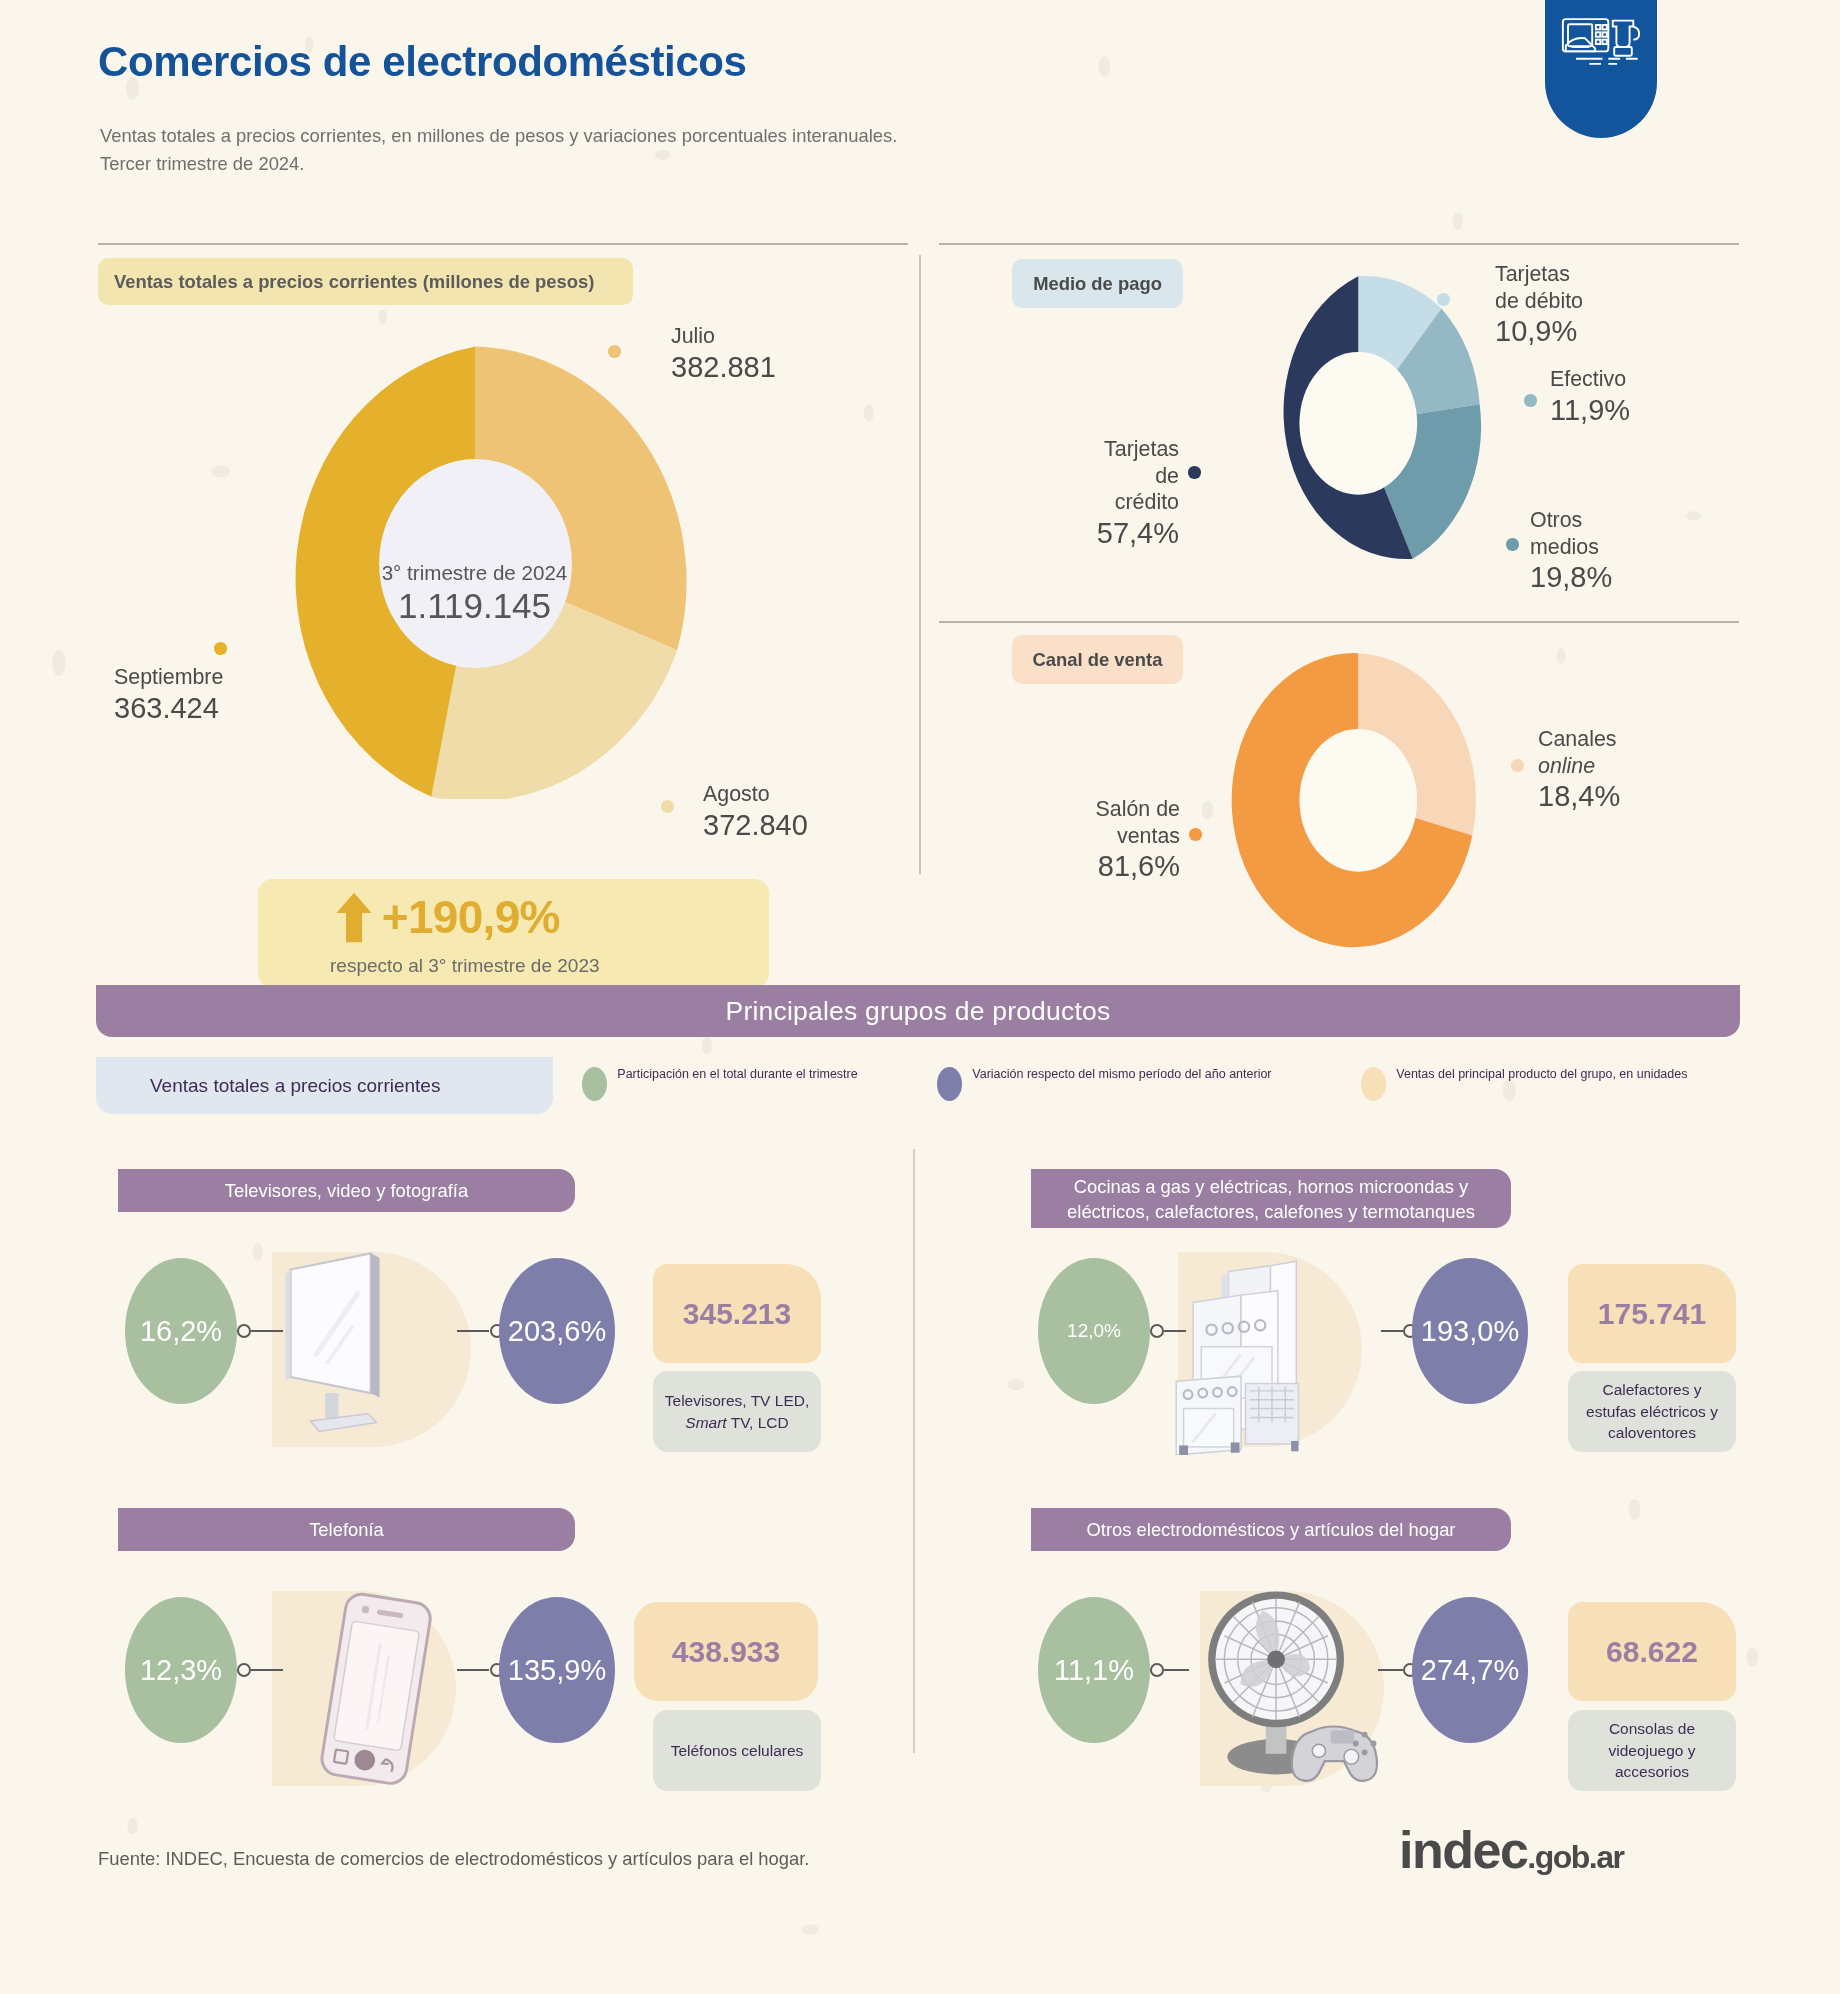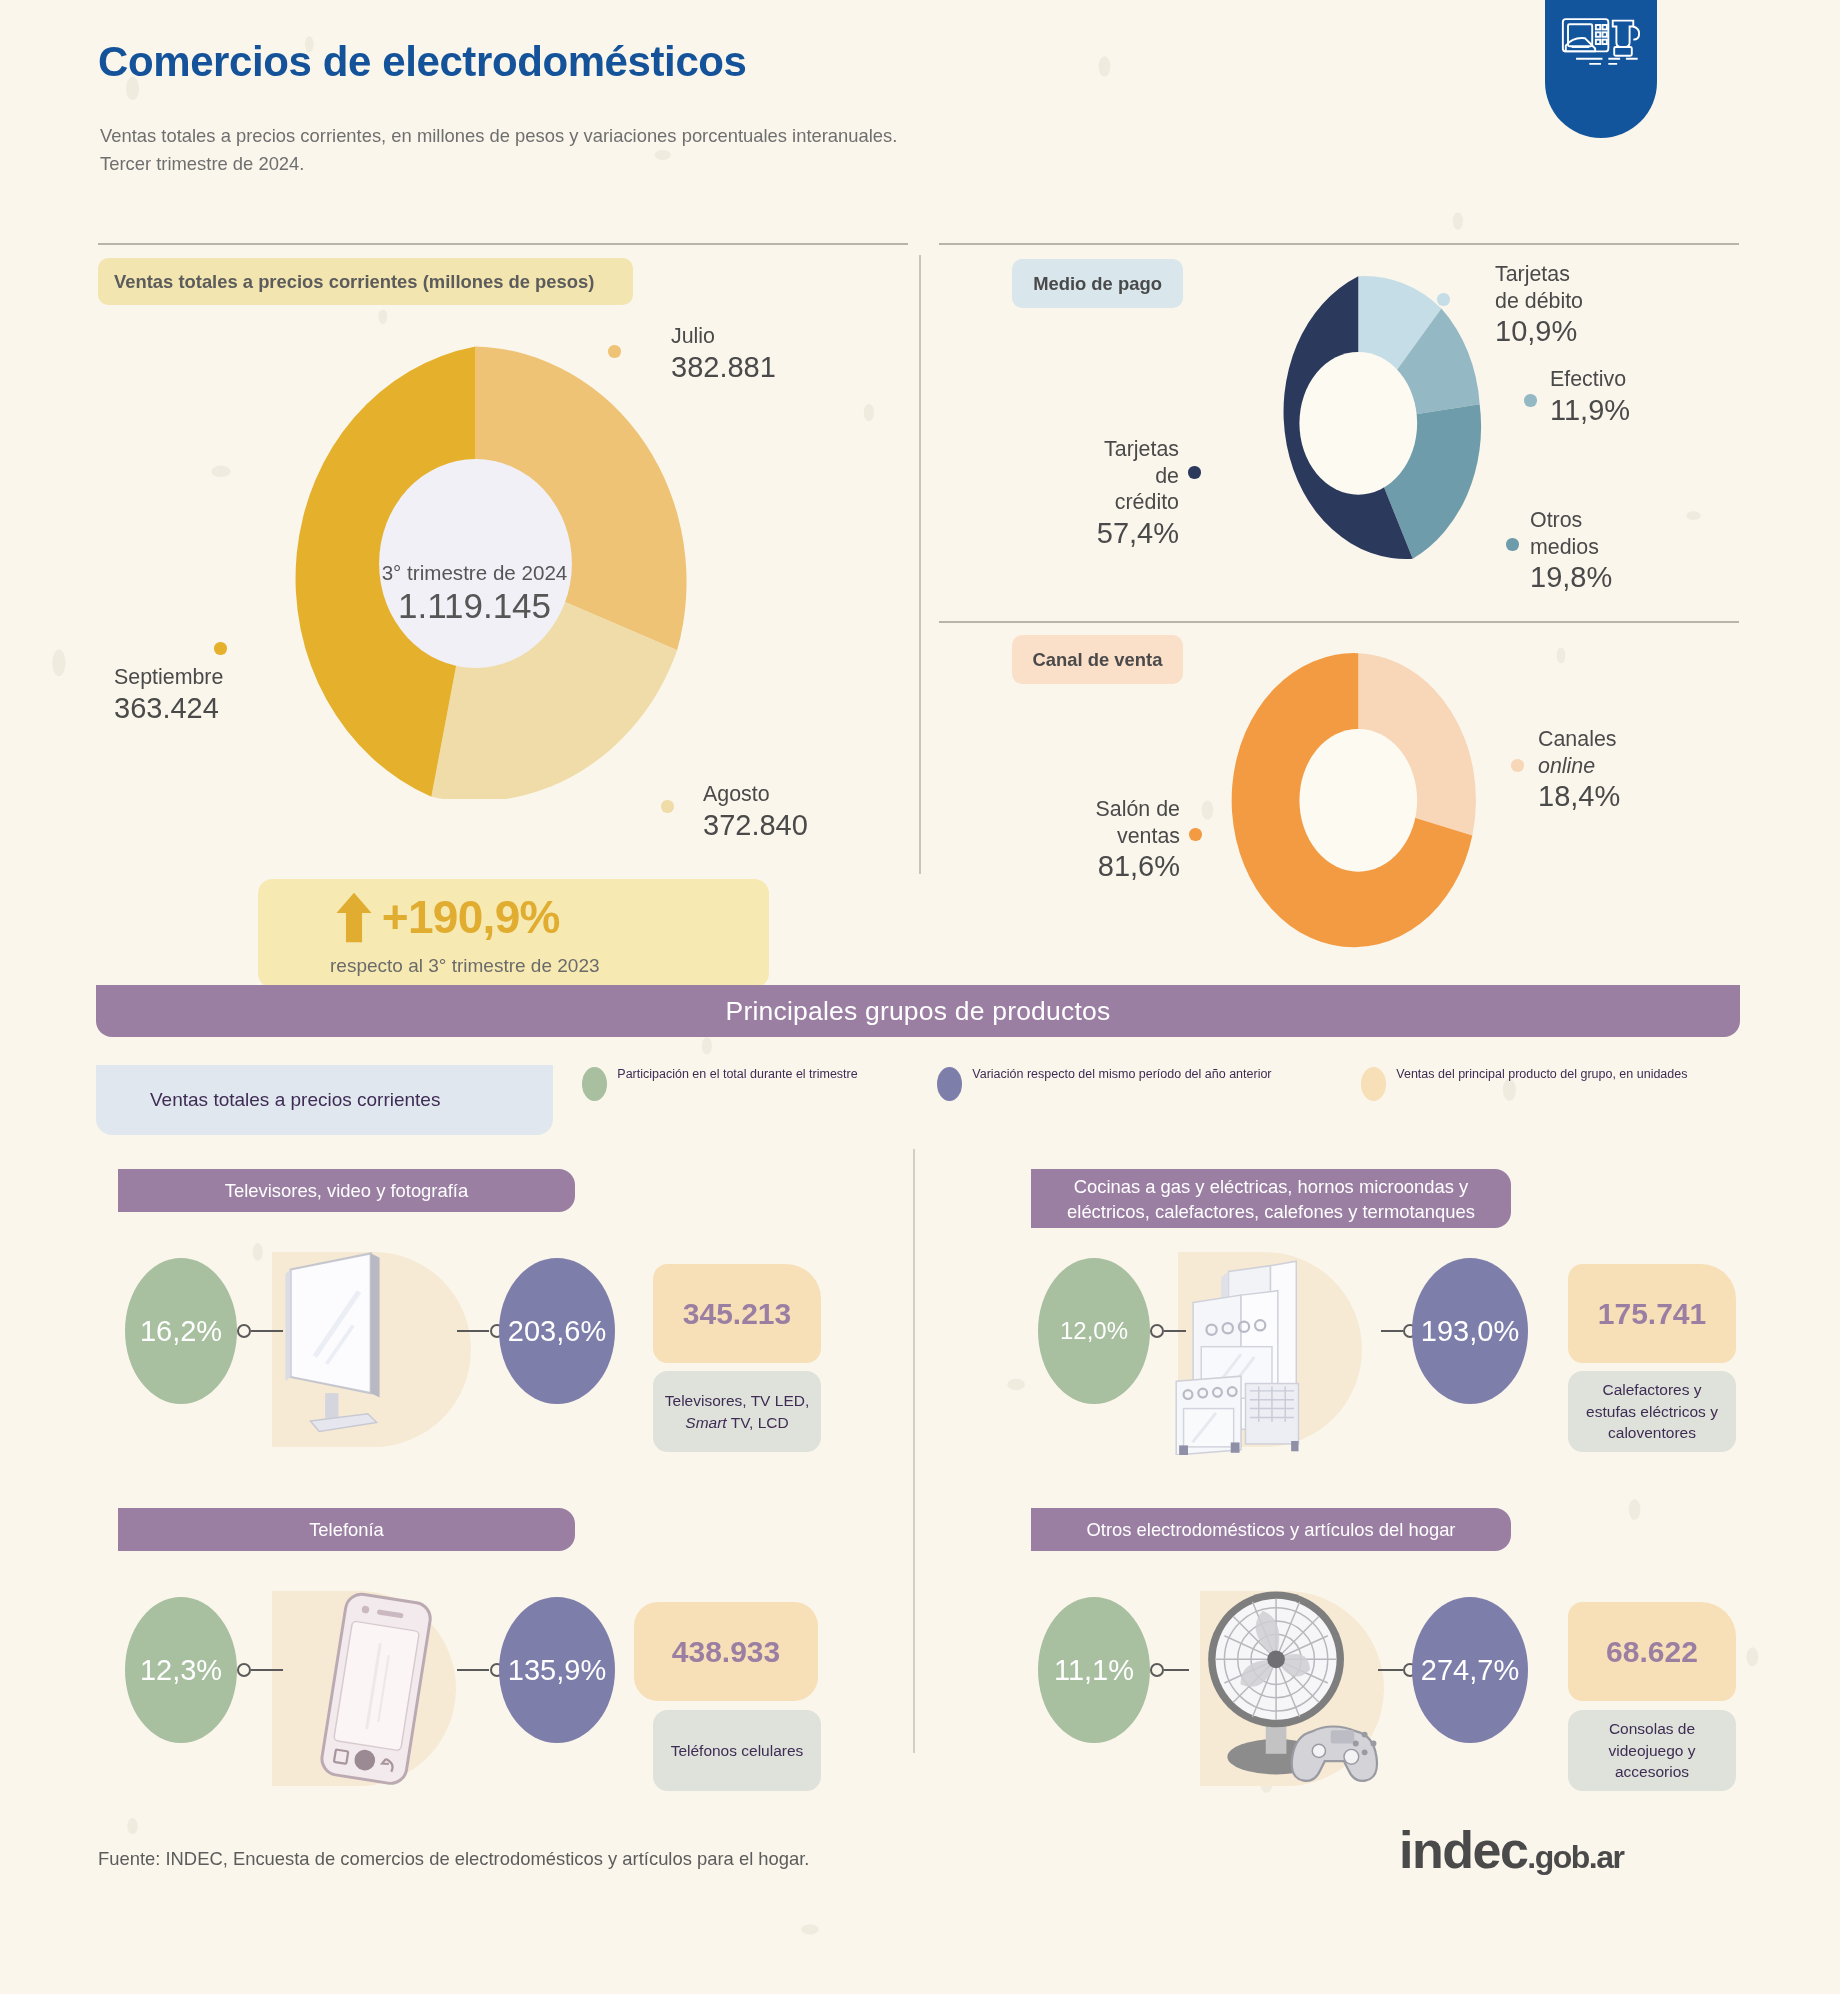--- a/index.html
+++ b/index.html
@@ -81,24 +81,24 @@
 
   
   .group-bar {
     position:absolute; left:96px; top:985px; width:1644px; height:52px;
     background:#9b7fa3; border-radius:0 0 16px 16px;
     display:flex; align-items:center; justify-content:center;
     color:#fff; font-size:26.5px; letter-spacing:0.2px;
   }
   .legend-strip { position:absolute; left:96px; top:1057px; width:1644px; height:57px; }
   .legend-first {
-    position:absolute; left:0; top:0; width:457px; height:70px;
+    position:absolute; left:0; top:0; width:457px; height:57px;
     background:#e1e7ee; border-radius:0 0 16px 16px;
     display:flex; align-items:center; padding-left:54px;
-    color:#3e2c55; font-size:19px;margin-top:8px;
+    color:#3e2c55; font-size:19px;
   }
   .legend-item { position:absolute; top:10.3px; display:flex; align-items:flex-start; gap:10.3px;
       color:#3e2c55; font-size:12.5px; }
   .legend-oval { width:25px; height:34px; border-radius:50%; flex:none; }
 
   
   .card { position:absolute; }
   .card-title {
     position:absolute; background:#9b7fa3; color:#fff;
     display:flex; align-items:center; padding:0 16px;
@@ -375,21 +375,21 @@
         <line x1="122" y1="222" x2="182" y2="222"></line>
           <line x1="122" y1="234" x2="182" y2="234"></line>
         <line x1="134" y1="192" x2="134" y2="240"></line>
           <line x1="152" y1="192" x2="152" y2="240"></line>
         <line x1="170" y1="192" x2="170" y2="240"></line>
       </g>
       <rect x="26" y="272" width="12" height="14" fill="#8f90a8"></rect>
       <rect x="96" y="268" width="12" height="14" fill="#8f90a8"></rect>
       <rect x="178" y="266" width="10" height="14" fill="#8f90a8"></rect>
     </svg>
-    <div class="oval oval-green" style="left:1016px; top:1258px; width:112px; height:146px; font-size:24px;">12,0%</div>
+    <div class="oval oval-green" style="left:1016px; top:1258px; width:112px; height:146px; font-size:19px;">12,0%</div>
     <div class="connector-ring" style="left:1128px; top:1324px;"></div>
     <div class="connector" style="left:1142px; top:1330px; width:22px;"></div>
     <div class="connector" style="left:1359px; top:1330px; width:22px;"></div>
     <div class="connector-ring" style="left:1381px; top:1324px;"></div>
     <div class="oval oval-purple" style="left:1390px; top:1258px; width:116px; height:146px; font-size:29px;">193,0%</div>
     <div class="num-box" style="left:1546px; top:1264px; width:168px; height:99px;">175.741</div>
     <div class="desc-box" style="left:1546px; top:1371px; width:168px; height:81px;">Calefactores y estufas eléctricos y caloventores</div>
   </div>
 
   <div class="card">

